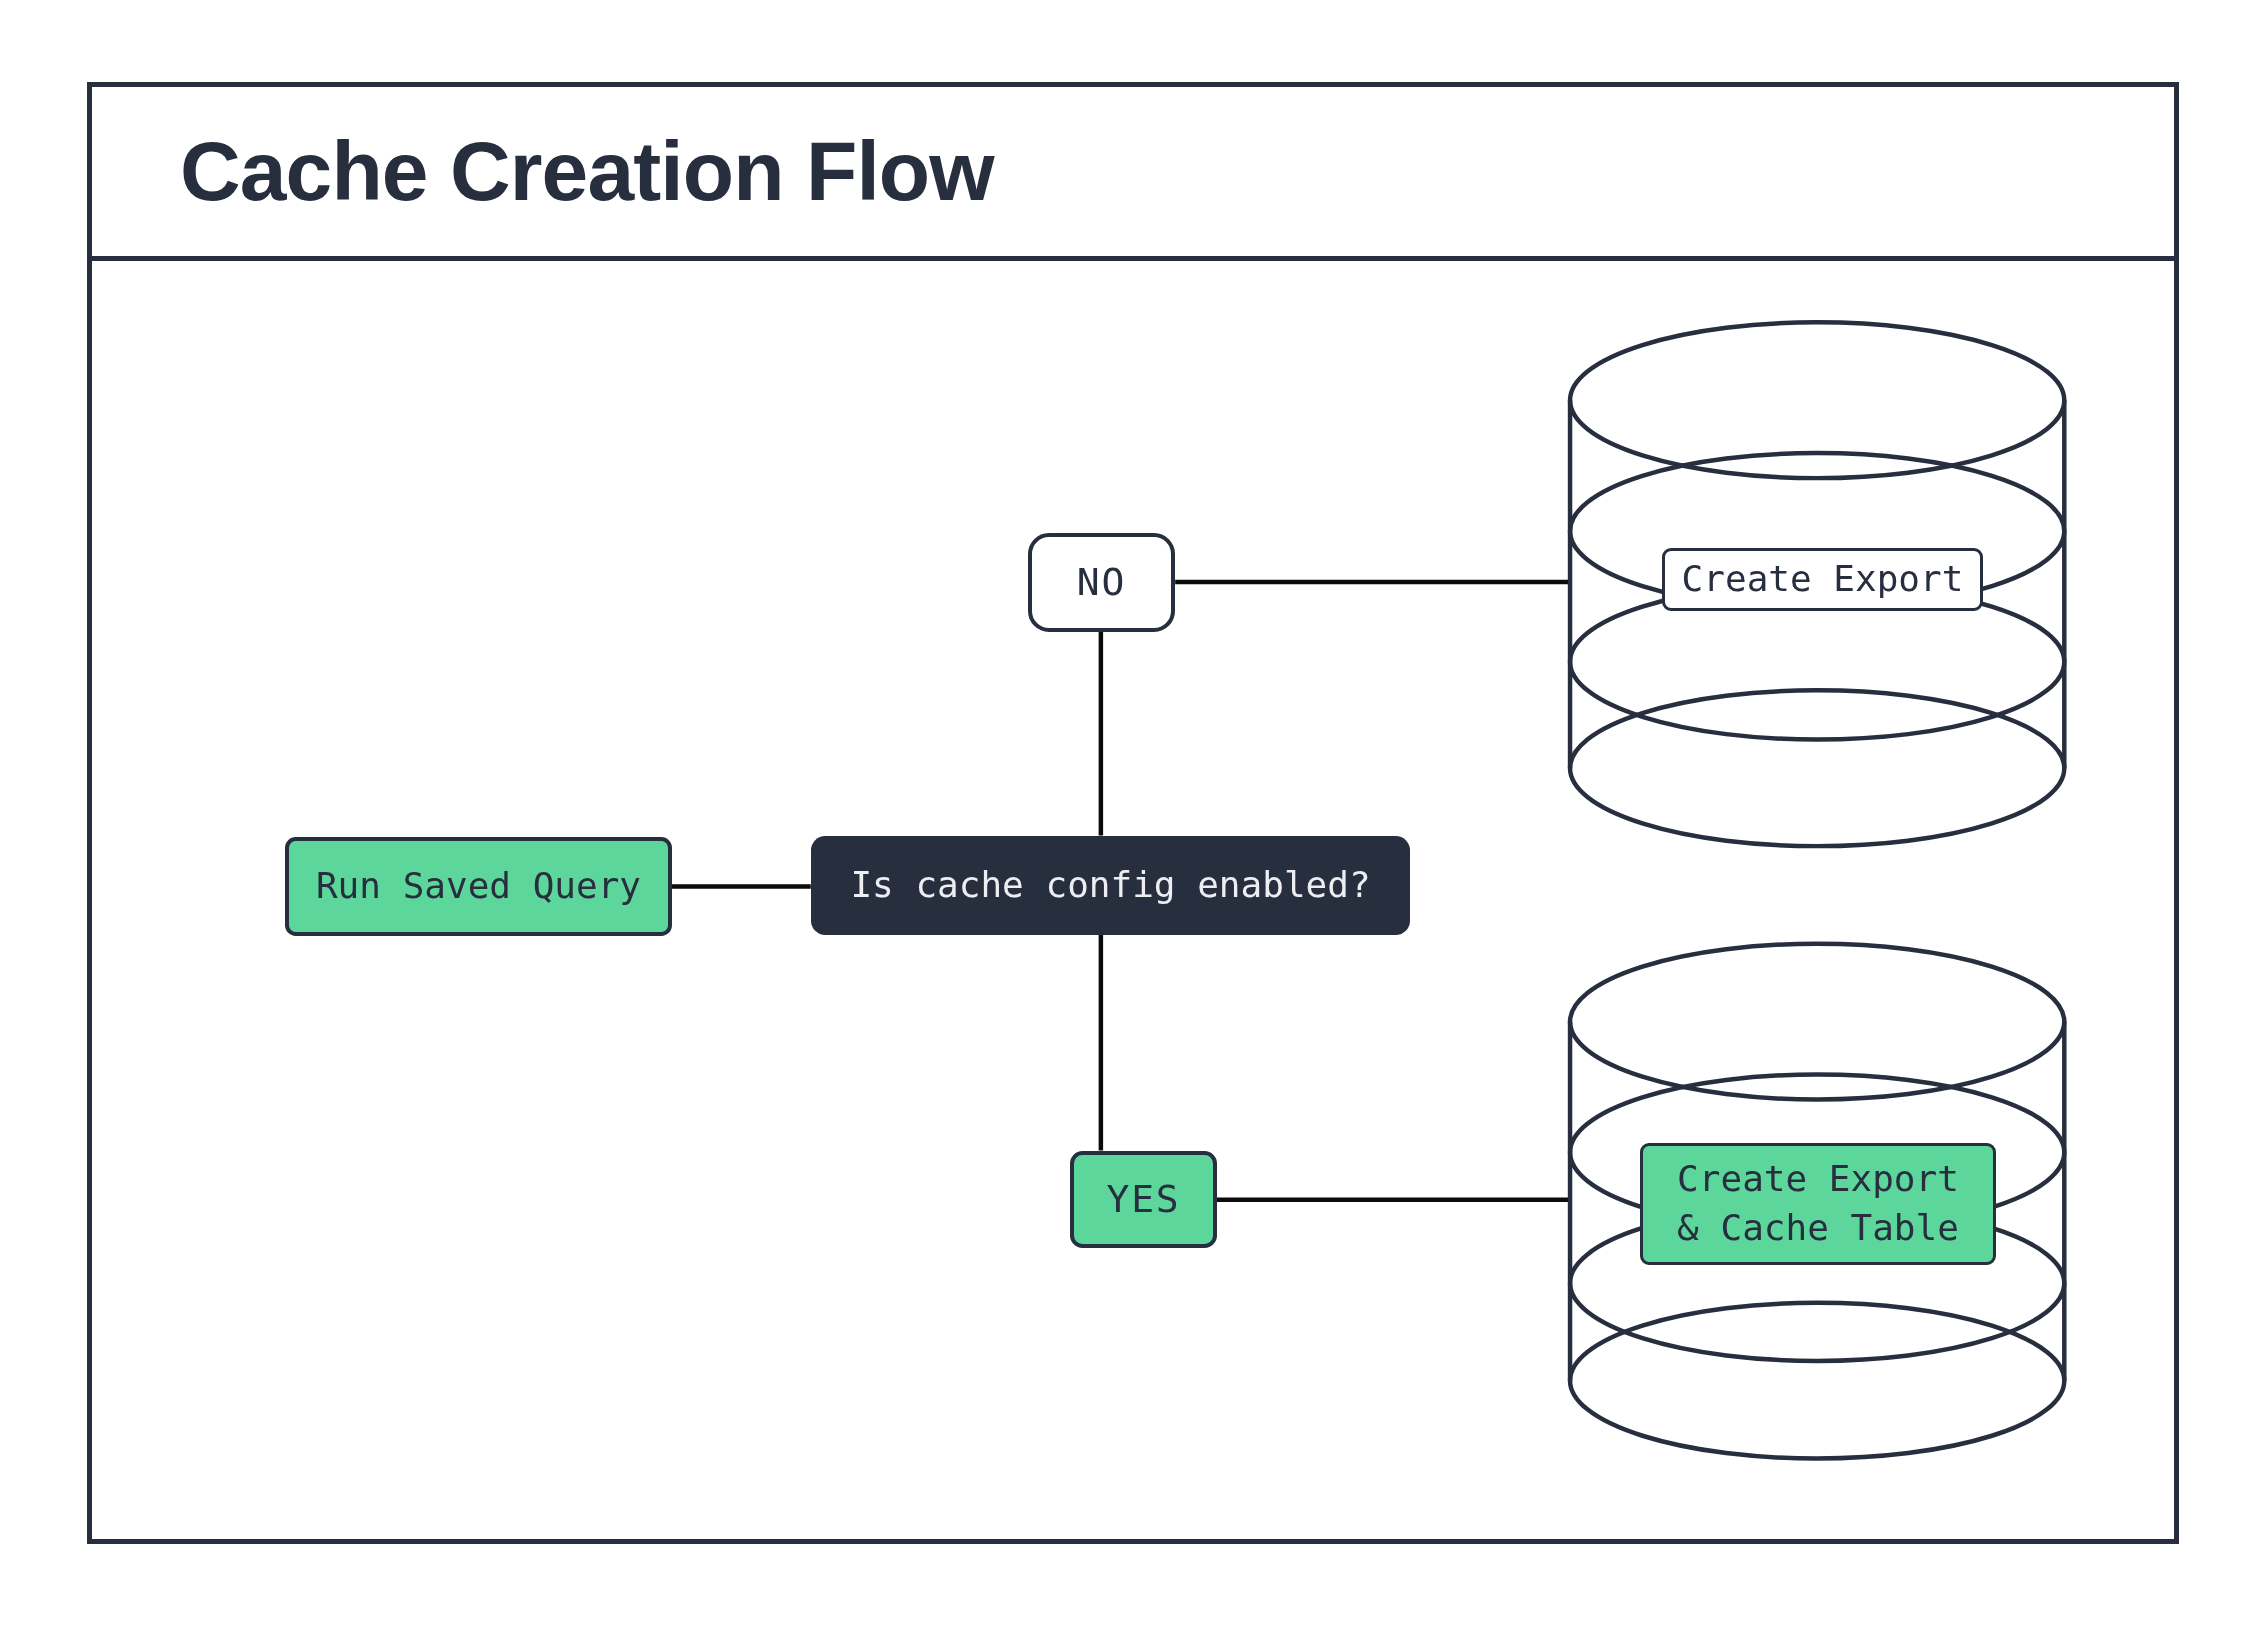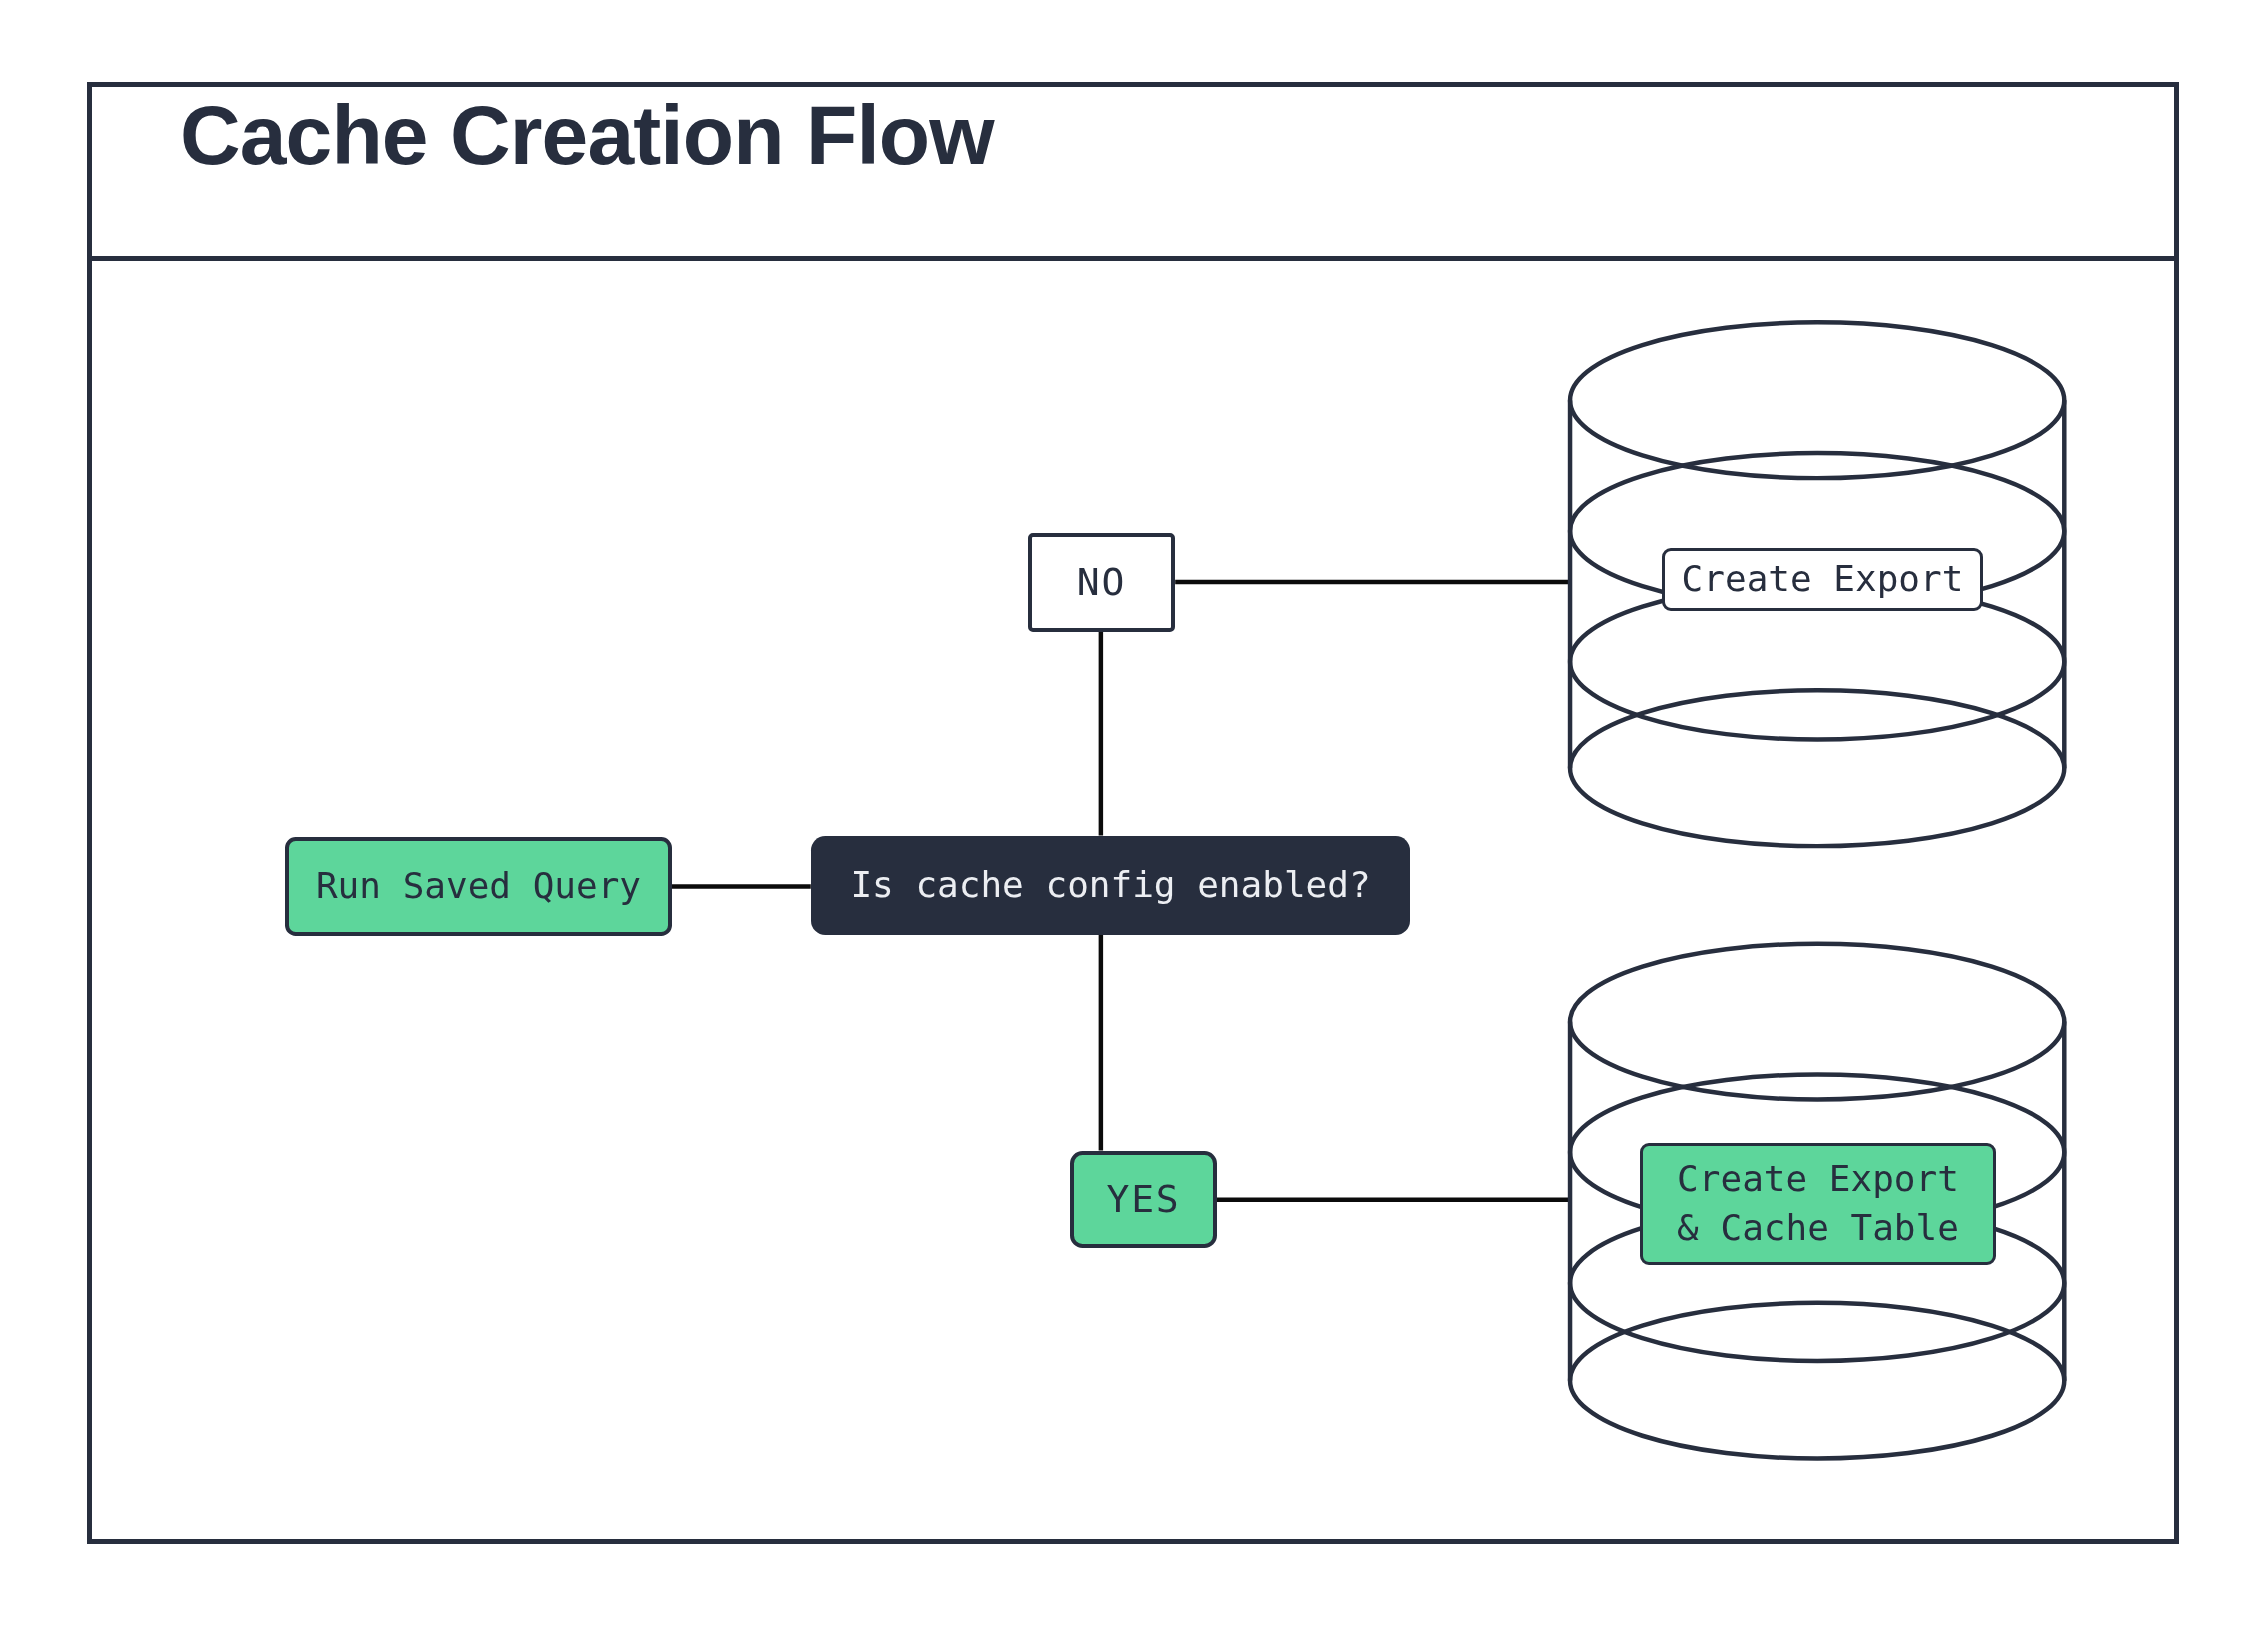--- a/index.html
+++ b/index.html
@@ -30,21 +30,21 @@
   }
   .titlebar {
     position: absolute;
     left: 0;
     top: 0;
     width: 100%;
     height: 174px;
     border-bottom: 5.4px solid #272e3e;
     box-sizing: border-box;
     display: flex;
-    align-items: flex-start;
+    align-items: center;
   }
   .page-title {
     font-family: "Liberation Sans", sans-serif;
     font-weight: 700;
     font-size: 84px;
     color: #272e3e;
     padding-left: 88px;
     letter-spacing: -0.9px;
     white-space: nowrap;
   }
@@ -81,21 +81,21 @@
     width: 599px; height: 99px;
     background: #272e3e;
     border-radius: 14.3px;
     color: #eceef2;
   }
   .node-no {
     left: 1028px; top: 533px;
     width: 147px; height: 99px;
     background: #ffffff;
     border: 4.5px solid #272e3e;
-    border-radius: 5px;
+    border-radius: 21px;
     font-size: 38px;
     letter-spacing: 1.8px;
   }
   .node-yes {
     left: 1026px; top: 1151px;
     width: 147px; height: 97px;
     background: #5dd69b;
     border: 4.5px solid #272e3e;
     border-radius: 12.5px;
     font-size: 38px;

